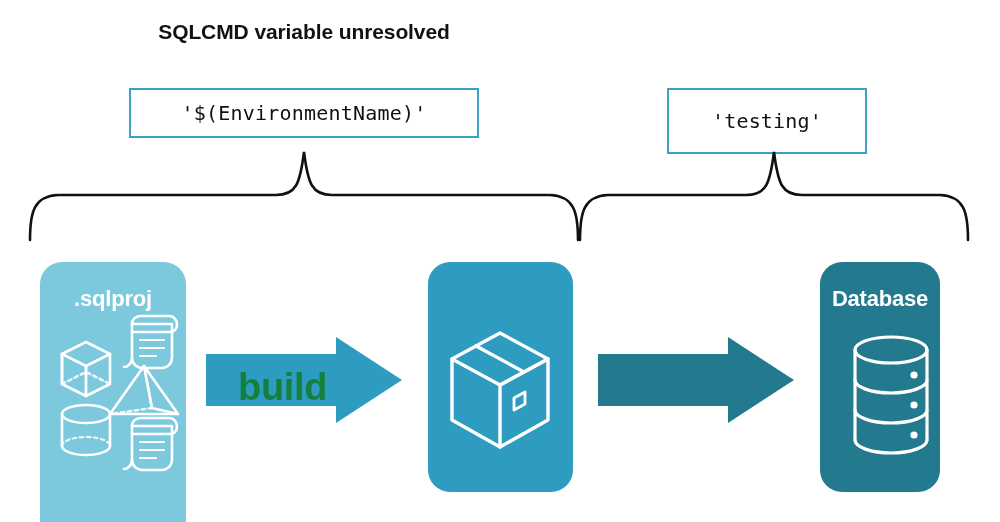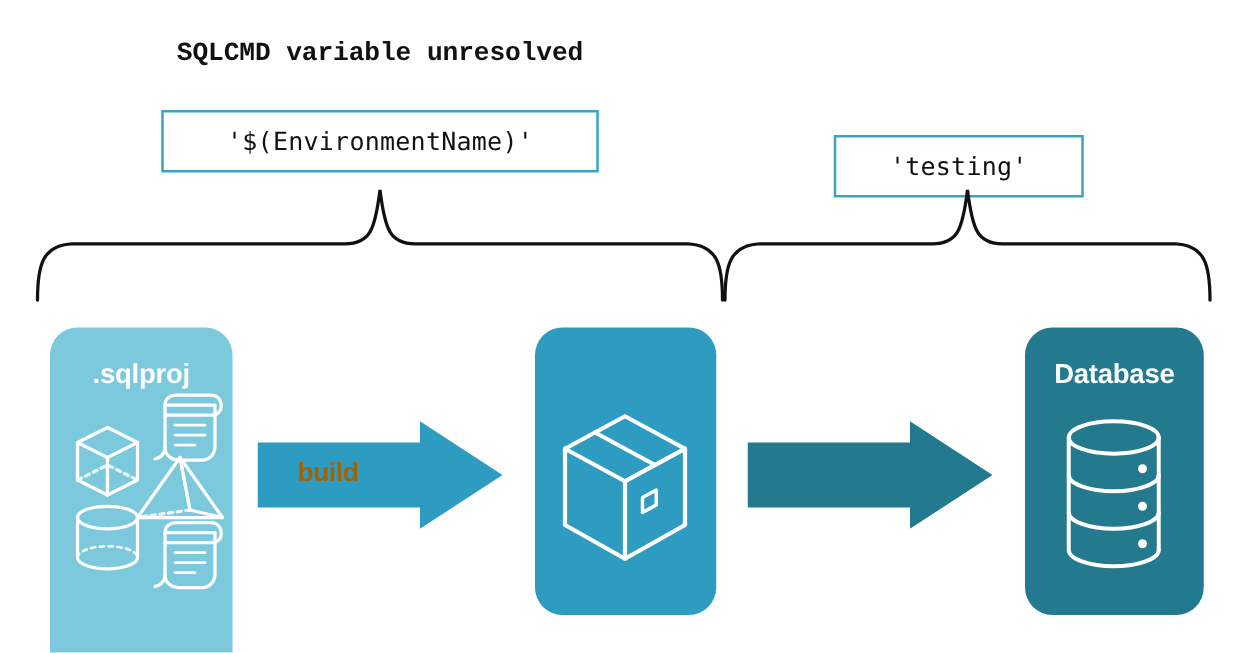--- a/index.html
+++ b/index.html
@@ -29,40 +29,40 @@
     position: absolute;
     font-family: "Liberation Sans", sans-serif;
     font-weight: bold;
     font-size: 21px;
     color: #111111;
     letter-spacing: -0.1px;
     white-space: nowrap;
     text-align: center;
     line-height: 1;
   }
-  #heading-left  { left: 0;   top: 33px; width: 608px; font-family: Liberation Mono, monospace; }
+  #heading-left  { left: 0;   top: 21px; width: 608px; }
   #heading-right { left: 608px; top: 33px; width: 318px; }
 
   
   .codebox {
     position: absolute;
     box-sizing: border-box;
     border: 2px solid #3AA3C4;
     background: #ffffff;
     display: flex;
     align-items: center;
     justify-content: center;
     font-family: "DejaVu Sans Mono", "Liberation Mono", monospace;
     font-size: 20px;
     color: #111111;
     letter-spacing: 0.2px;
     white-space: nowrap;
   }
   #codebox-left  { left: 129px; top: 88px; width: 350px; height: 50px; }
-  #codebox-right { left: 667px; top: 88px; width: 200px; height: 50px; margin-top: 20px; }
+  #codebox-right { left: 667px; top: 88px; width: 200px; height: 66px; }
 
   
   .brace {
     position: absolute;
     overflow: visible;
   }
   #brace-left  { left: 28px;  top: 150px; }
   #brace-right { left: 578px; top: 150px; }
 
   
@@ -85,32 +85,32 @@
     white-space: nowrap;
   }
   .card-art {
     position: absolute;
     left: 0;
     top: 0;
   }
 
   #card-sqlproj  { left: 40px;  top: 262px; width: 146px; height: 286px; background: #7CC9DE; }
   #card-dacpac   { left: 428px; top: 262px; width: 145px; height: 230px; background: #2D9CC0; }
-  #card-database { left: 820px; top: 262px; width: 143px; height: 230px; background: #23798D; }
+  #card-database { left: 820px; top: 262px; width: 120px; height: 230px; background: #23798D; }
 
   
   .arrow {
     position: absolute;
   }
   .arrow-label {
     position: absolute;
     font-family: "Liberation Sans", sans-serif;
     font-weight: bold;
-    font-size: 21px;
-    color: #a16207;
+    font-size: 38px;
+    color: #15803d;
     white-space: nowrap;
     letter-spacing: -0.3px;
     line-height: 1;
   }
   #arrow-build  { left: 206px; top: 337px; width: 196px; height: 86px; }
   #arrow-deploy { left: 598px; top: 337px; width: 196px; height: 86px; }
   #arrow-build-label  { left: 238px; top: 368px; }
   #arrow-deploy-label { left: 620px; top: 368px; }
 </style>
 </head>

